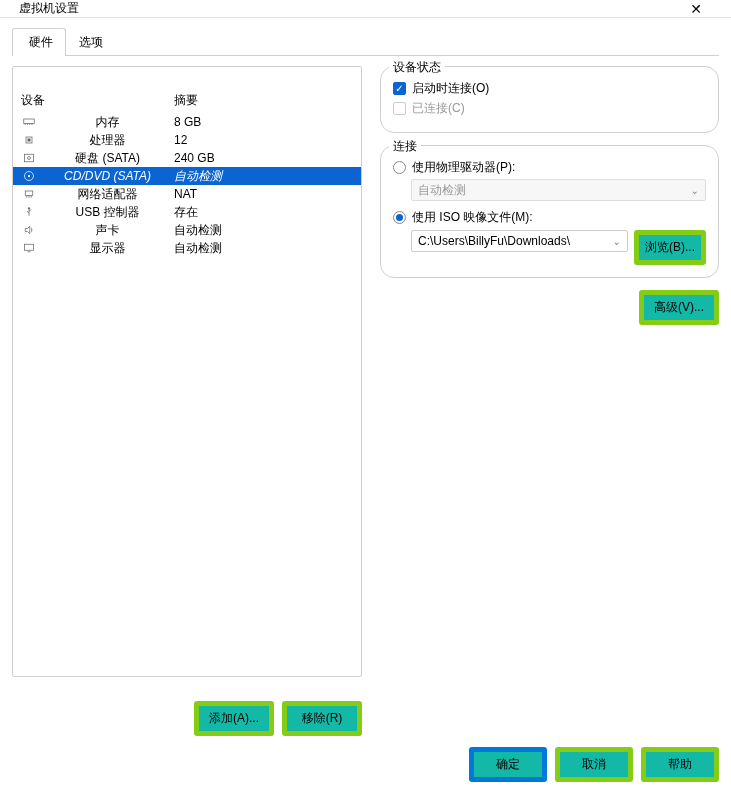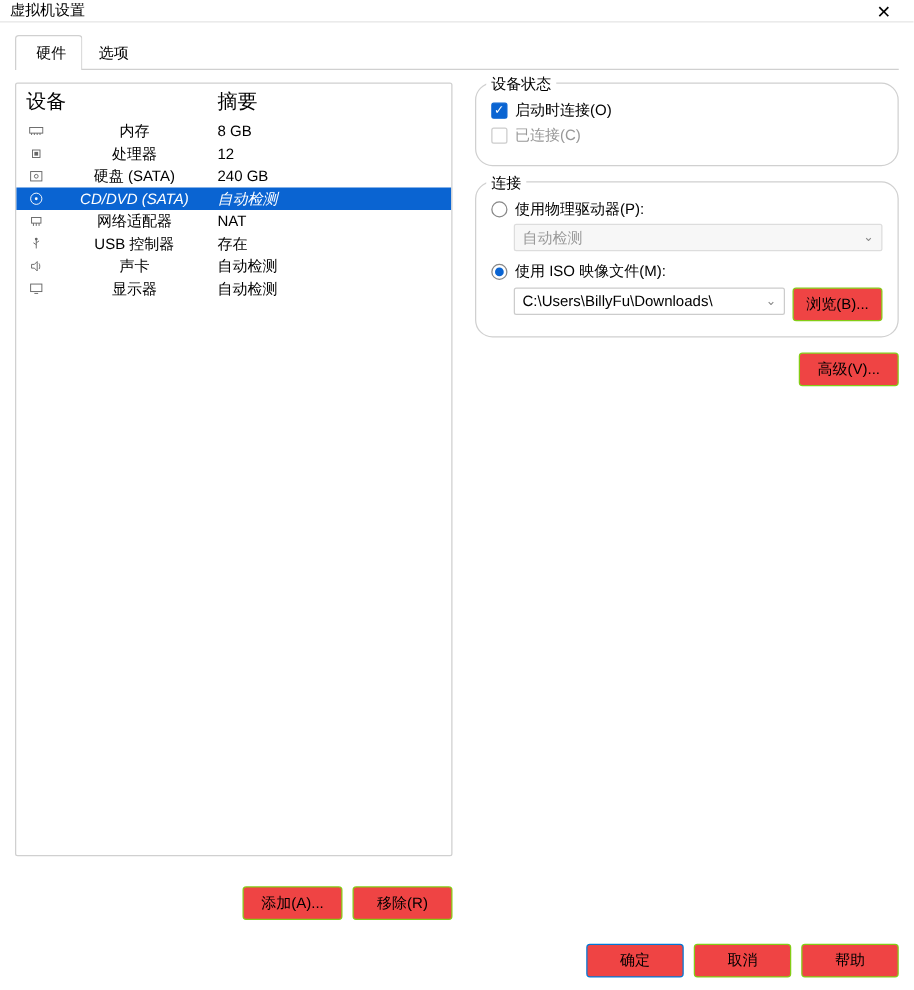--- a/index.html
+++ b/index.html
@@ -1,36 +1,36 @@
 <!DOCTYPE html>
 <html><head>
 <meta charset="utf-8">
 <style>
   * { box-sizing: border-box; font-family: "Microsoft YaHei", "Segoe UI", sans-serif; }
   body { margin: 0; background: #fff; width: 731px; height: 792px; overflow: hidden; font-size: 12px; color: #000; }
-  .titlebar { height: 18px; display: flex; align-items: center; padding: 0 8px; border-bottom: 1px solid #e5e5e5; }
+  .titlebar { height: 18px; display: flex; align-items: center; padding: 0 19px; border-bottom: 1px solid #e5e5e5; }
   .titlebar .title { flex: 1; font-size: 12px; }
   .titlebar .close { width: 32px; text-align: center; font-size: 14px; cursor: default; }
   .body { padding: 10px 12px 0 12px; }
   .tabs { display: flex; border-bottom: 1px solid #d0d0d0; }
   .tab { padding: 5px 12px; border: 1px solid transparent; border-bottom: none; margin-bottom: -1px; cursor: default; font-size: 12px; }
   .tab.active { border-color: #d0d0d0; background: #fff; border-radius: 3px 3px 0 0; padding-left: 16px; }
   .tab-content { display: flex; gap: 18px; padding-top: 10px; height: 680px; }
   .left-pane { width: 350px; display: flex; flex-direction: column; }
   .device-list { flex: 1; border: 1px solid #d0d0d0; border-radius: 2px; overflow: hidden; }
-  .dl-header { display: flex; padding: 4px 8px; font-size: 16px; }
+  .dl-header { display: flex; padding: 4px 8px; font-size: 12px; margin-top: 21px; }
   .col-dev { width: 153px; }
   .col-sum { flex: 1; }
   .dl-row { display: flex; align-items: center; padding: 1px 8px; font-size: 12px; height: 18px; text-align: center; }
   .dl-row.selected { background: #0a64d2; color: #fff; font-style: italic; }
   .dl-row .icon { width: 16px; height: 14px; margin-right: 4px; display: inline-flex; align-items: center; justify-content: center; }
   .dl-row .icon svg { width: 12px; height: 12px; }
   .dl-row .dev-name { width: 133px; }
   .left-btns { display: flex; justify-content: flex-end; gap: 8px; margin-top: 24px; }
-  .btn { border: 1px solid #84cc16; background: #ef4444; border-radius: 3px; padding: 4px 0; width: 80px; text-align: center; font-size: 12px; cursor: default; }
+  .btn { border: 5px solid #84cc16; background: #14b8a6; border-radius: 3px; padding: 4px 0; width: 80px; text-align: center; font-size: 12px; cursor: default; }
   .right-pane { flex: 1; display: flex; flex-direction: column; gap: 12px; }
   .group { border: 1px solid #d0d0d0; border-radius: 14px; padding: 10px 12px 12px 12px; position: relative; }
   .group-title { position: absolute; top: -8px; left: 8px; background: #fff; padding: 0 4px; font-size: 12px; }
   .chk-row, .rad-row { display: flex; align-items: center; gap: 6px; font-size: 12px; margin: 3px 0; }
   .chk { width: 13px; height: 13px; border: 1px solid #888; border-radius: 2px; display: inline-flex; align-items: center; justify-content: center; }
   .chk.checked { background: #0a64d2; border-color: #0a64d2; }
   .chk.checked::after { content: "✓"; color: #fff; font-size: 10px; line-height: 1; }
   .chk.disabled { border-color: #ccc; }
   .rad { width: 13px; height: 13px; border: 1px solid #888; border-radius: 50%; display: inline-flex; align-items: center; justify-content: center; }
   .rad.checked::after { content: ""; width: 7px; height: 7px; background: #0a64d2; border-radius: 50%; }

